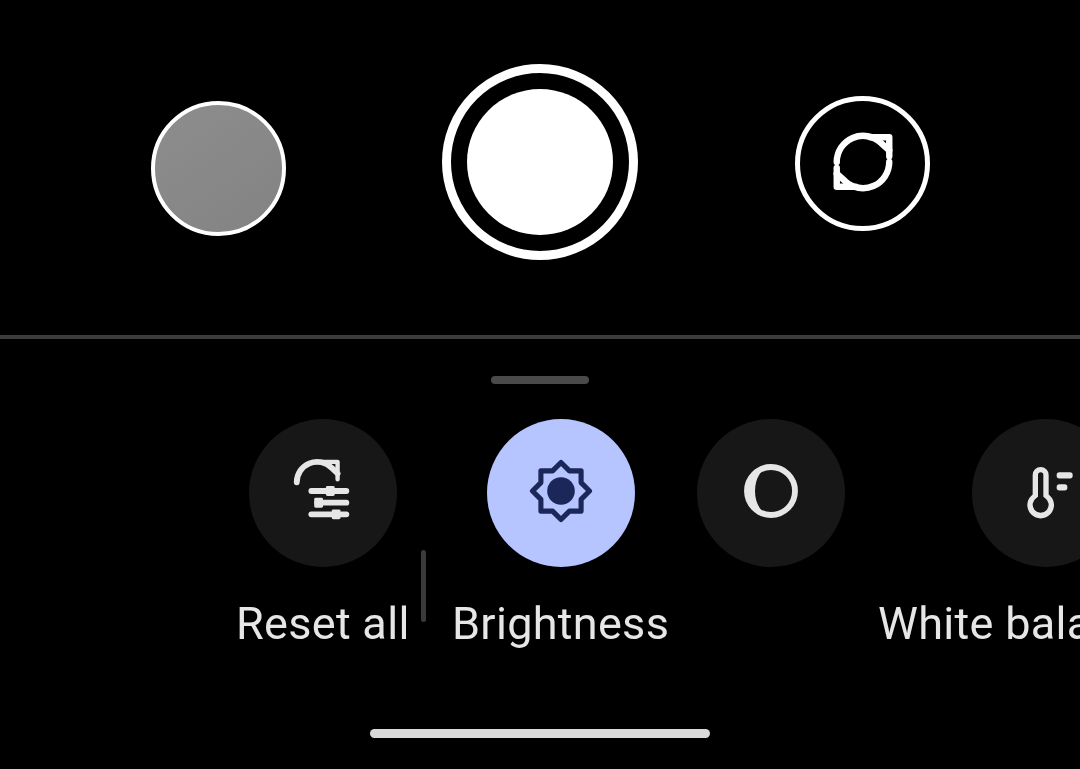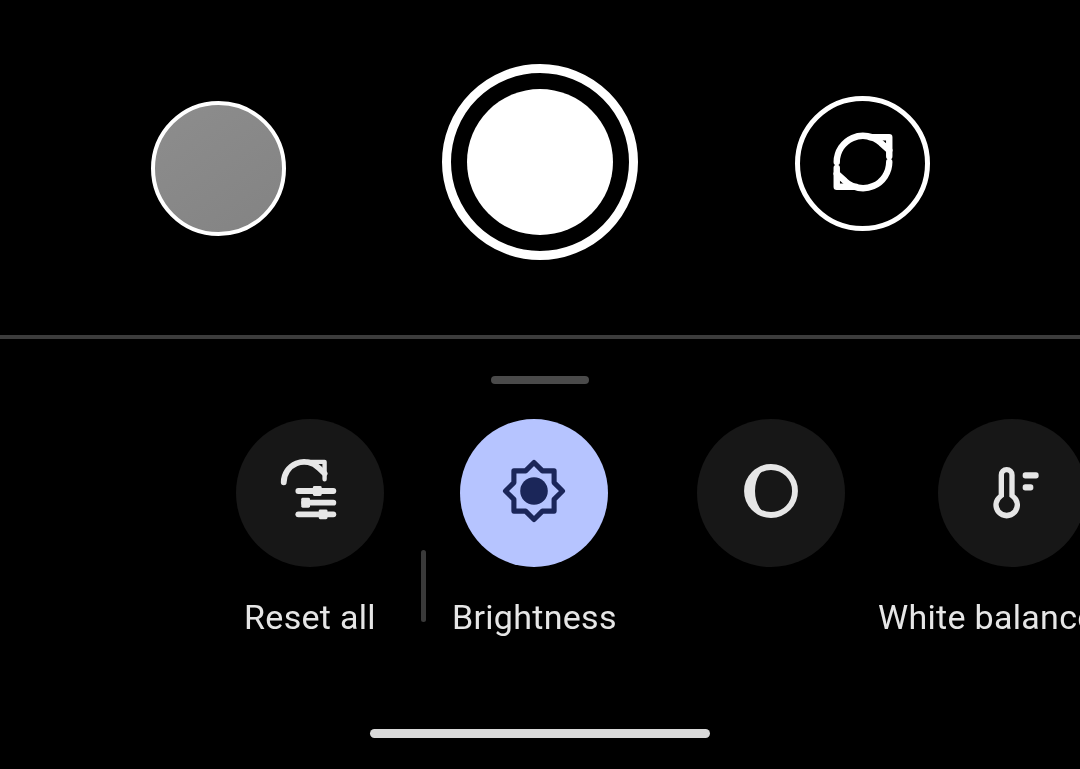--- a/index.html
+++ b/index.html
@@ -41,21 +41,21 @@
   }
   .tool{
     position:absolute;text-align:center;
   }
   .tool-btn{
     width:148px;height:148px;border-radius:50%;background:#171717;
     display:flex;align-items:center;justify-content:center;margin:0 auto;
   }
   .tool-btn.selected{background:#b6c4ff;}
   .tool-label{
-    margin-top:30px;font-size:34px;color:#e6e6e6;white-space:nowrap;
+    margin-top:30px;font-size:45px;color:#e6e6e6;white-space:nowrap;
     letter-spacing:0.3px;
   }
   .vdiv{
     position:absolute;left:421px;top:131px;width:5px;height:72px;
     border-radius:3px;background:#3a3a3a;
   }
   .home-indicator{
     position:absolute;bottom:31px;left:370px;width:340px;height:9px;
     border-radius:5px;background:#d9d9d9;
   }

